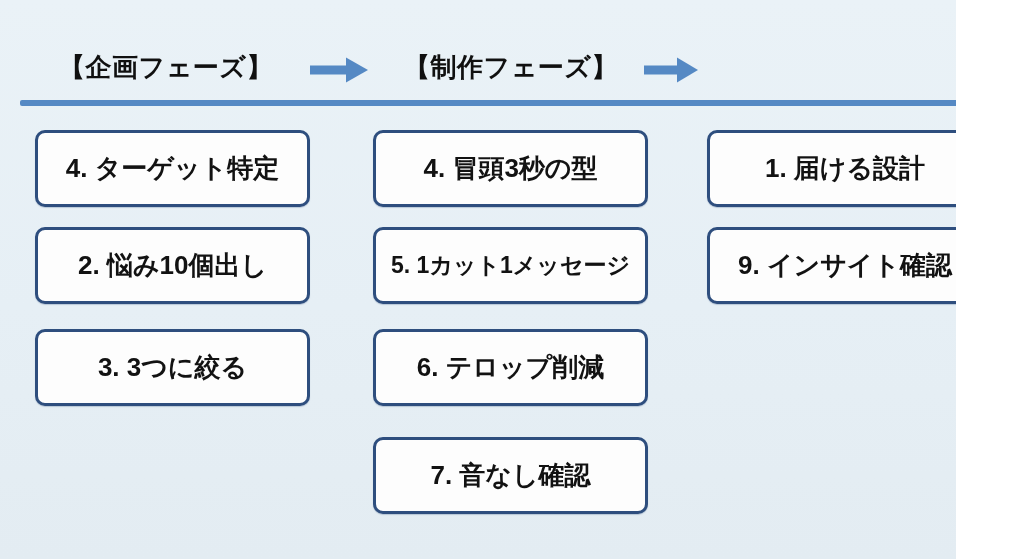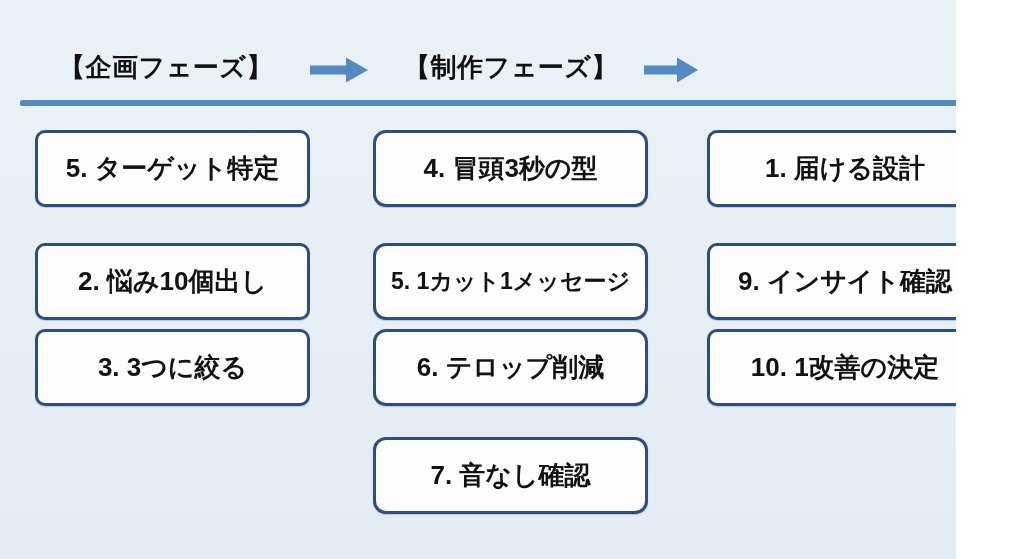--- a/index.html
+++ b/index.html
@@ -50,24 +50,24 @@
     font-size: 26px;
     font-weight: bold;
     white-space: nowrap;
     color: #121212;
     box-shadow: 0 1px 1px rgba(46,78,126,0.25);
   }
   .step-box.small {
     font-size: 23px;
   }
   .col-1 { left: 35px; }
-  .col-2 { left: 373px; border-radius: 13px; }
+  .col-2 { left: 373px; }
   .col-3 { left: 707px; width: 276px; }
   .row-1 { top: 130px; }
-  .row-2 { top: 243px; }
+  .row-2 { top: 227px; }
   .row-3 { top: 329px; text-align: right; }
   .row-4 { top: 437px; text-align: right; }
   .sparkle {
     position: absolute;
     left: 960px;
     top: 493px;
     opacity: 0.85;
   }
 </style>
 </head>
@@ -88,30 +88,29 @@
     <rect x="0" y="10.5" width="34" height="9" fill="#5589c4"></rect>
     <polygon points="33,2.5 54,15 33,27.5" fill="#5589c4"></polygon>
   </svg>
 
 
   <svg class="timeline-arrow" width="1024" height="36" viewBox="0 0 1024 36">
     <rect x="20" y="15" width="950" height="6" rx="2" fill="#5589c4"></rect>
     <polygon points="961,3 1001,18 961,33" fill="#5589c4"></polygon>
   </svg>
 
-  <div class="step-box col-1 row-1">5. ターゲット特定</div>
+  <div class="step-box col-1 row-1">4. ターゲット特定</div>
   <div class="step-box col-1 row-2">2. 悩み10個出し</div>
   <div class="step-box col-1 row-3">3. 3つに絞る</div>
 
   <div class="step-box col-2 row-1">4. 冒頭3秒の型</div>
   <div class="step-box col-2 row-2 small">5. 1カット1メッセージ</div>
   <div class="step-box col-2 row-3">6. テロップ削減</div>
   <div class="step-box col-2 row-4">7. 音なし確認</div>
 
   <div class="step-box col-3 row-1">1. 届ける設計</div>
   <div class="step-box col-3 row-2">9. インサイト確認</div>
-  <div class="step-box col-3 row-3">10. 1改善の決定</div>
 
   <svg class="sparkle" width="44" height="48" viewBox="0 0 44 48">
     <path d="M22 0 Q24.5 19 44 24 Q24.5 29 22 48 Q19.5 29 0 24 Q19.5 19 22 0 Z" fill="#ffffff"></path>
   </svg>
 
 </div>
 
 </body></html>

